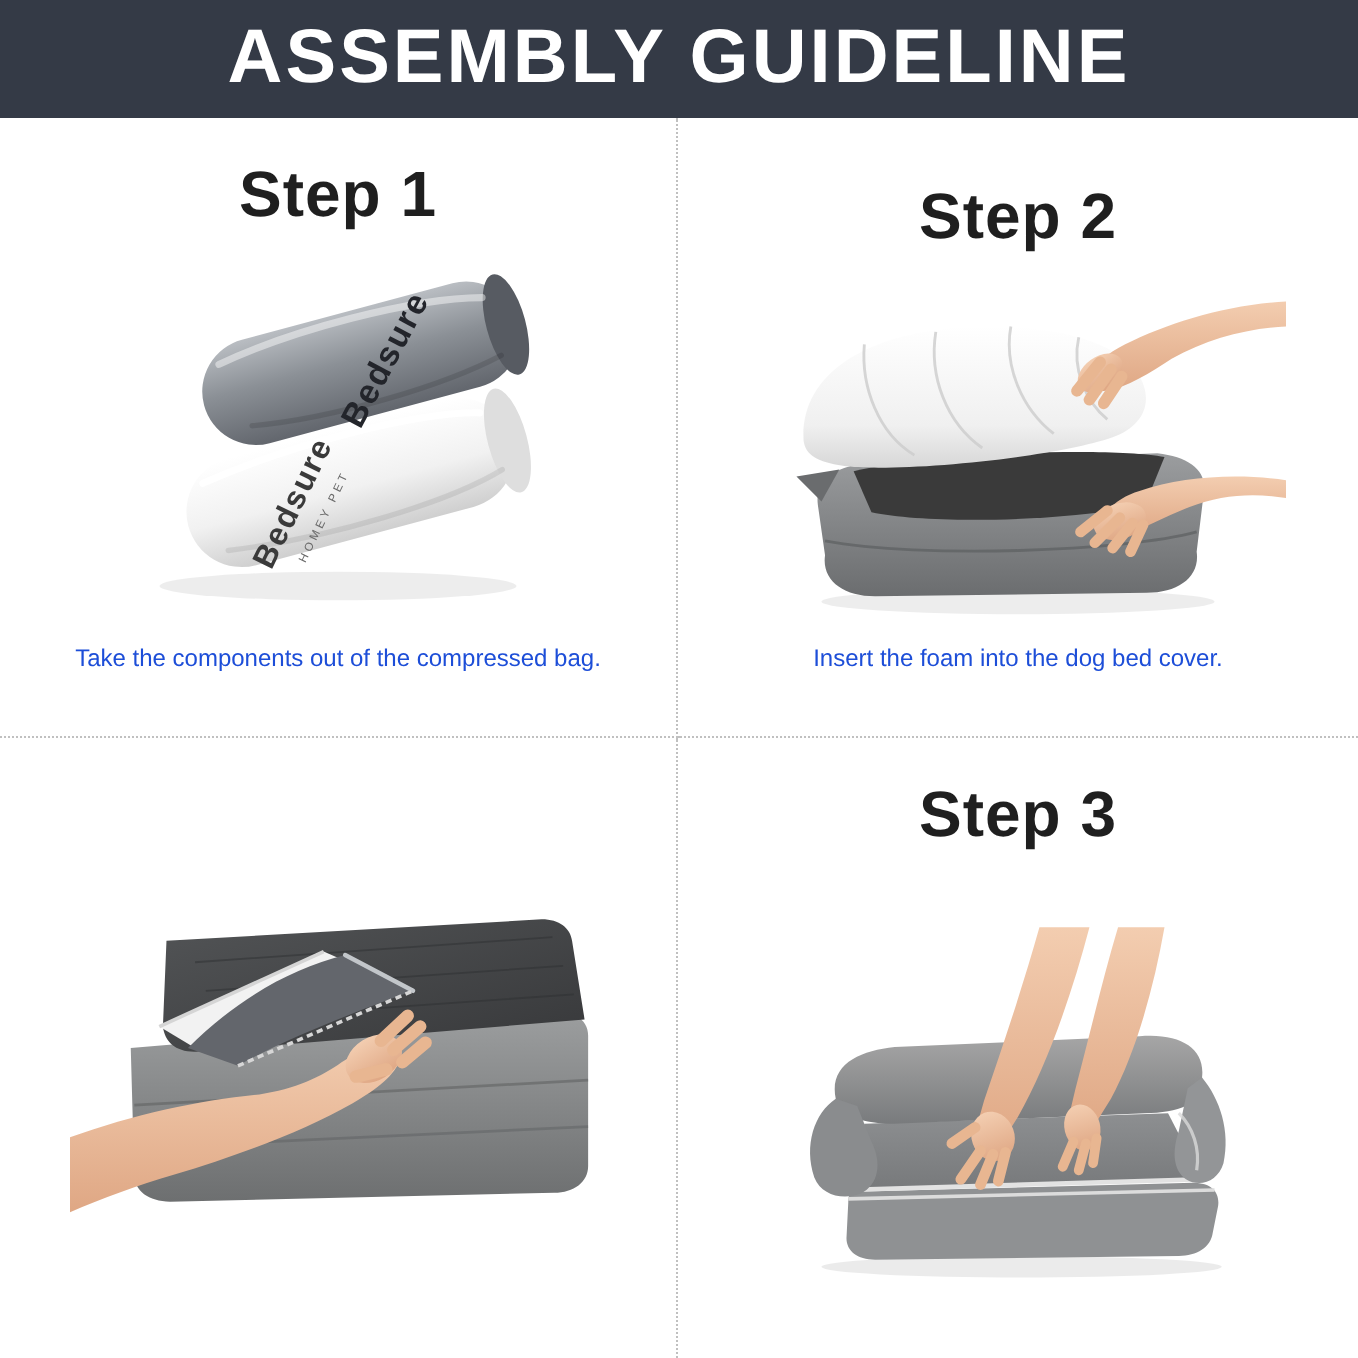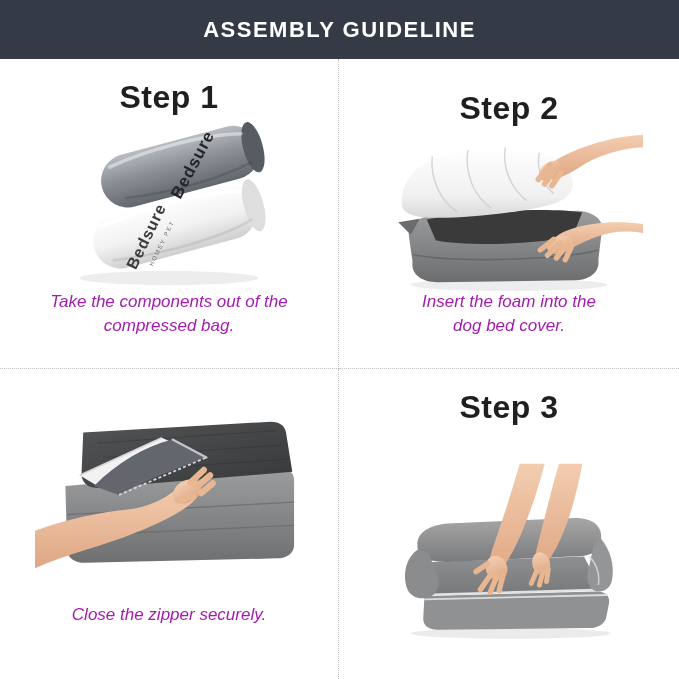--- a/index.html
+++ b/index.html
@@ -5,40 +5,40 @@
   html,body{margin:0;padding:0;background:#ffffff;}
   .page{
     width:679px;height:679px;background:#ffffff;overflow:hidden;
     font-family:"Liberation Sans", sans-serif;position:relative;
   }
   
   .banner{
     height:59px;background:#343a46;display:flex;align-items:center;justify-content:center;
   }
   .banner h1{
-    margin:0;color:#ffffff;font-size:22px;font-weight:bold;letter-spacing:1.5px;
+    margin:0;color:#ffffff;font-size:38px;font-weight:bold;letter-spacing:1.5px;
   }
   
   .grid{
     display:grid;grid-template-columns:339px 340px;grid-template-rows:310px 310px;
   }
   .cell{
     display:flex;flex-direction:column;align-items:center;box-sizing:border-box;background:#ffffff;
   }
   .cell-1{border-right:1px dotted #c0c0c0;border-bottom:1px dotted #c0c0c0;gap:24px;}
   .cell-2{border-bottom:1px dotted #c0c0c0;margin-top:11px;}
   .cell-3{border-right:1px dotted #c0c0c0;}
   .step-title{
     margin:20px 0 0 0;font-size:32px;font-weight:600;color:#1f1f1f;letter-spacing:0.5px;
   }
   .figure{
     flex:1 1 auto;display:flex;align-items:center;justify-content:center;width:100%;min-height:0;
   }
   .caption{
-    margin:0 0 30px 0;font-size:17px;line-height:1.42;color:#a21caf;text-align:center;font-style:italic;
+    margin:0 0 30px 0;font-size:12px;line-height:1.42;color:#1d4ed8;text-align:center;
   }
   .cap-1{max-width:268px;}
   .cap-2{max-width:205px;}
   .cap-3{max-width:320px;margin-bottom:52px;}
   .cap-4{max-width:325px;margin-bottom:26px;}
 </style>
 </head>
 <body>
 
 <div class="page">
@@ -166,21 +166,20 @@
           <path d="M154,48 L192,68" stroke="#c2c6ca" stroke-width="2.5" fill="none" stroke-linecap="round"></path>
 
           <path d="M94,110 L192,68" stroke="#d6d6d6" stroke-width="2" stroke-dasharray="3.5,2.5" fill="none"></path>
 
           <path d="M0,192 L0,150 C36,137 74,129 106,126 C126,123 141,116 152,108 L170,97 C180,92 188,97 185,106 C182,115 172,123 158,131 C130,147 94,160 58,171 C38,177 18,184 0,192 Z" fill="url(#skinG3)"></path>
 
           <ellipse cx="170" cy="106" rx="17" ry="12" fill="url(#skinG3)" transform="rotate(-32 170 106)"></ellipse>
           <path d="M174,96 L189,82 M181,101 L196,88 M186,108 L199,97 M160,116 L177,112" stroke="#e8b691" stroke-width="7" stroke-linecap="round" fill="none"></path>
         </svg>
       </div>
-      <p class="caption cap-3">Close the zipper securely.</p>
     </section>
 
     <section class="cell cell-4">
       <h2 class="step-title">Step 3</h2>
       <div class="figure">
         <svg width="268" height="182" viewBox="0 0 300 200">
           <defs>
             <linearGradient id="bolG" x1="0" y1="0" x2="0" y2="1">
               <stop offset="0" stop-color="#a6a6a6"></stop>
               <stop offset="1" stop-color="#797b7d"></stop>

